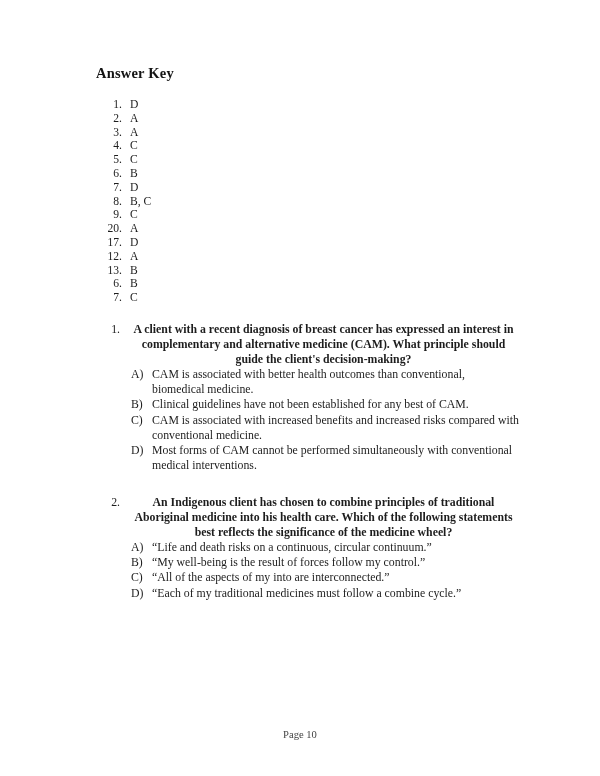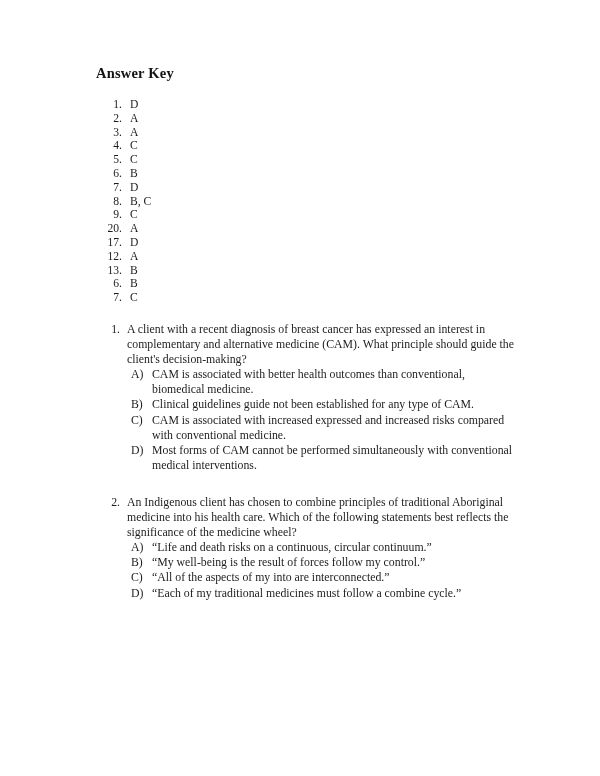--- a/index.html
+++ b/index.html
@@ -78,21 +78,22 @@
   }
   .q-num {
     flex: 0 0 20px;
     text-align: right;
     padding-right: 0px;
   }
   .q-stem {
     flex: 1 1 auto;
     padding-left: 7px;
     max-width: 397px;
-    text-align: left;
+    text-align: center;
+    font-weight: bold;
   }
   .q-options {
     margin-top: 0px;
     padding-left: 31px;
   }
   .opt-row {
     display: flex;
     align-items: flex-start;
     font-size: 11.8px;
     line-height: 15.1px;
@@ -193,25 +194,25 @@
           <span class="q-num">1.</span>
           <span class="q-stem">A client with a recent diagnosis of breast cancer has expressed an interest in complementary and alternative medicine (CAM). What principle should guide the client's decision-making?</span>
         </div>
         <div class="q-options">
           <div class="opt-row">
             <span class="opt-letter">A)</span>
             <span class="opt-text">CAM is associated with better health outcomes than conventional, biomedical medicine.</span>
           </div>
           <div class="opt-row">
             <span class="opt-letter">B)</span>
-            <span class="opt-text">Clinical guidelines guide not been established for any type of CAM.</span>
+            <span class="opt-text">Clinical guidelines have not been established for any best of CAM.</span>
           </div>
           <div class="opt-row">
             <span class="opt-letter">C)</span>
-            <span class="opt-text">CAM is associated with increased expressed and increased risks compared with conventional medicine.</span>
+            <span class="opt-text">CAM is associated with increased benefits and increased risks compared with conventional medicine.</span>
           </div>
           <div class="opt-row">
             <span class="opt-letter">D)</span>
             <span class="opt-text">Most forms of CAM cannot be performed simultaneously with conventional medical interventions.</span>
           </div>
         </div>
       </div>
       <div class="question-block">
         <div class="q-head">
           <span class="q-num">2.</span>
@@ -231,14 +232,15 @@
             <span class="opt-text">“All of the aspects of my into are interconnected.”</span>
           </div>
           <div class="opt-row">
             <span class="opt-letter">D)</span>
             <span class="opt-text">“Each of my traditional medicines must follow a combine cycle.”</span>
           </div>
         </div>
       </div>
     </div>
 
+  <div class="footer">Page 10</div>
 
 </div>
 
 </body></html>

